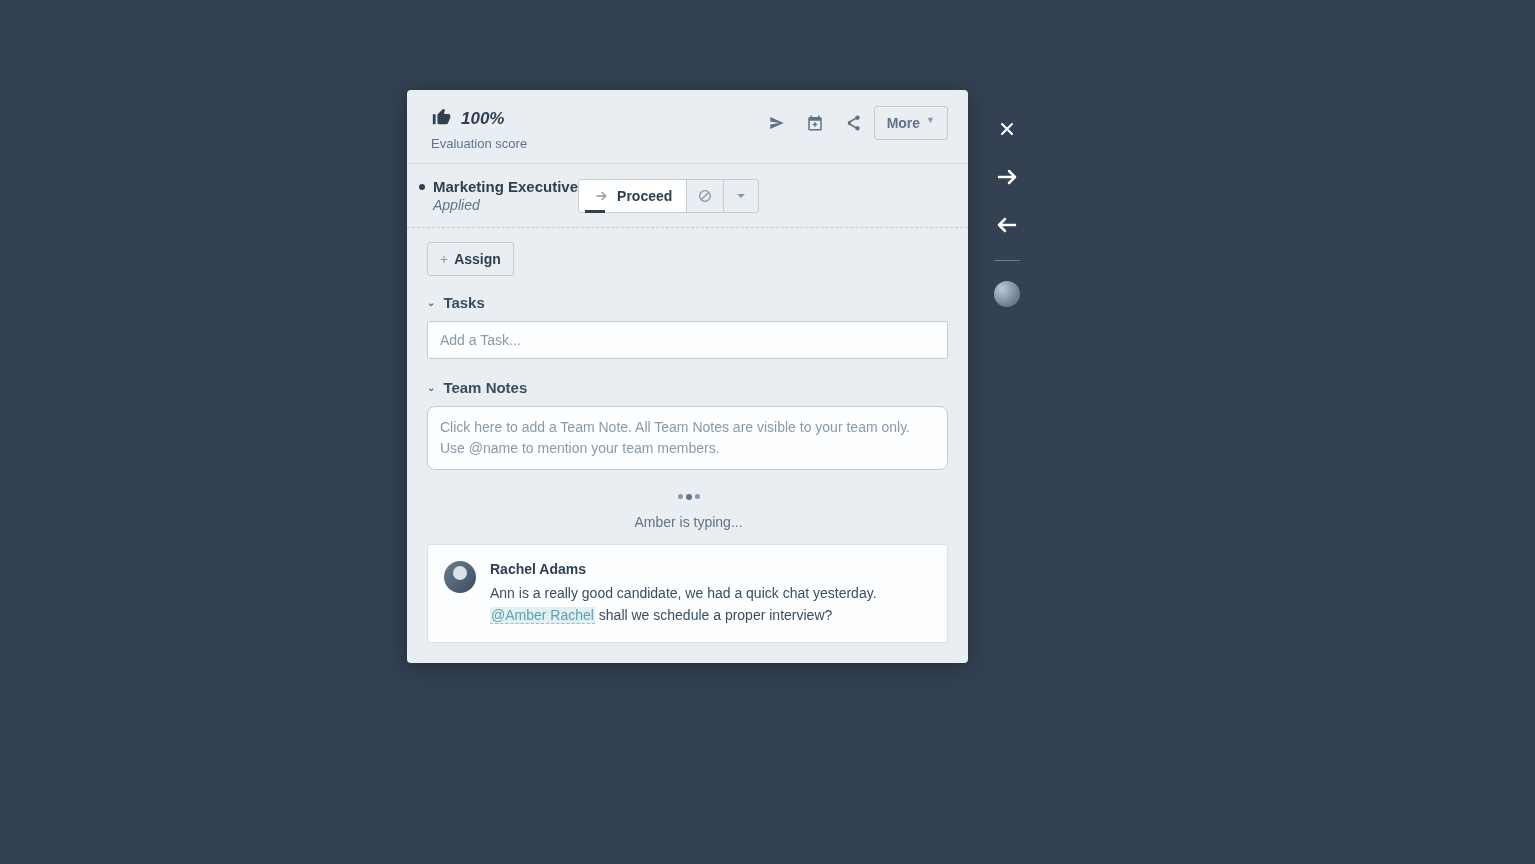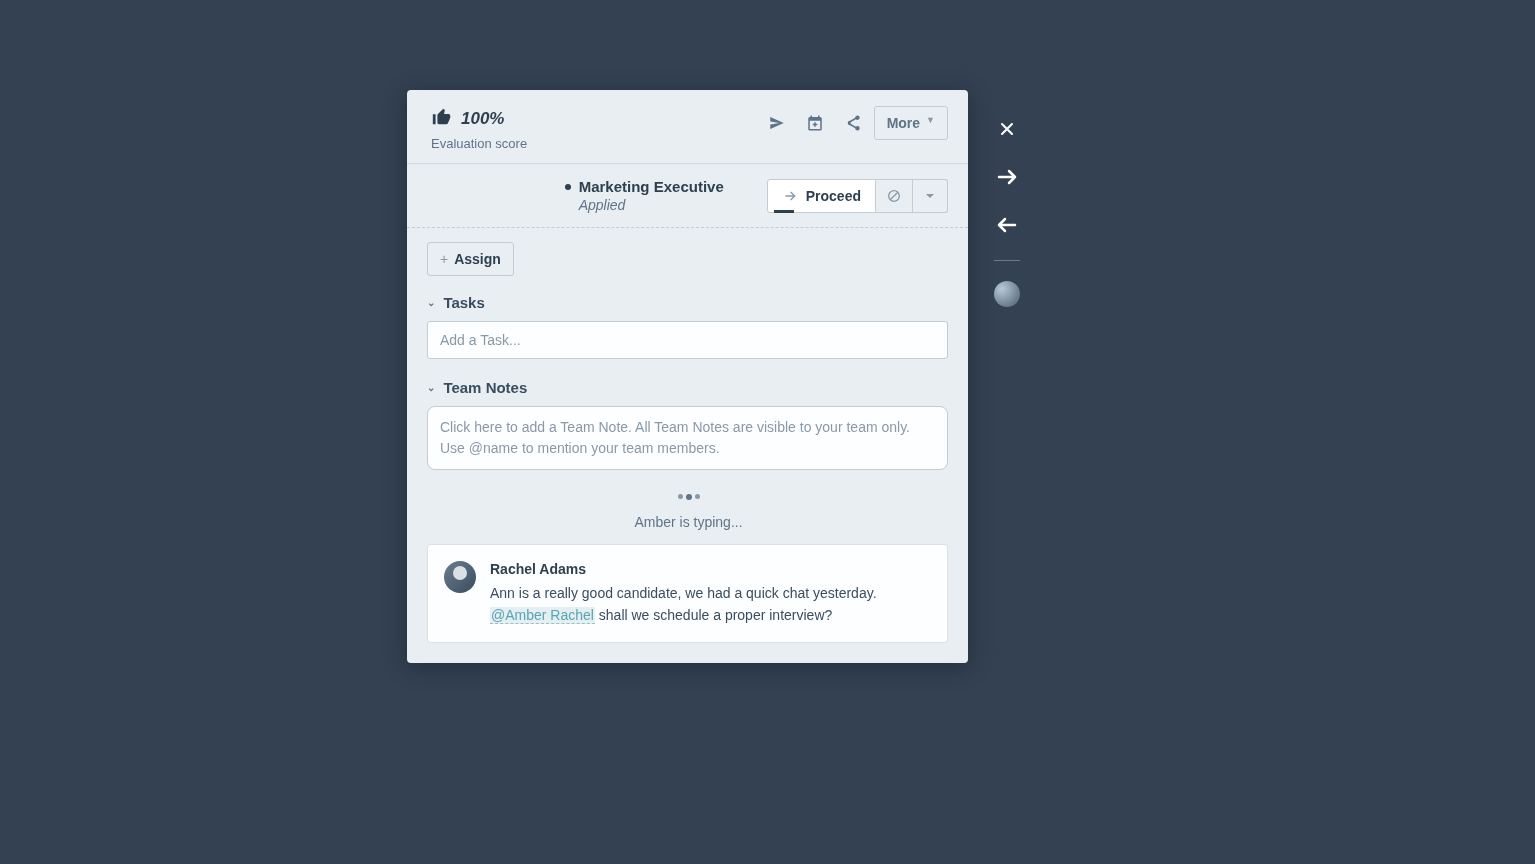--- a/index.html
+++ b/index.html
@@ -53,24 +53,23 @@
       border: 1px solid #c2ccd5;
       border-radius: 3px;
       padding: 8px 12px;
       font-size: 14px; font-weight: 600; color: #5f7489;
       cursor: pointer;
       background: #e8eef2;
     }
     .more-btn .caret { font-size: 9px; color:#8a99a7; }
 
     .stage-row {
-      display: flex; align-items: center; justify-content: flex-end;
+      display: flex; align-items: center; justify-content: flex-start;
       padding: 14px 20px 14px 24px;
       border-bottom: 1px dashed #c2ccd5;
-      gap: 43px;
     }
     .stage-info .job-title { font-size: 15px; font-weight: 700; color: #2e3f4f; display:flex; align-items:center; gap:8px;}
     .stage-info .job-title .dot { width:6px; height:6px; border-radius:50%; background:#2e3f4f; display:inline-block; margin-left:-12px;}
     .stage-info .job-status { font-size: 14px; font-style: italic; color: #5f7489; margin-top: 2px; margin-left:2px; }
     .stage-actions { display: flex; }
     .proceed-btn {
       display: flex; align-items: center; gap: 8px;
       border: 1px solid #c2ccd5;
       background: #fff;
       padding: 8px 14px;

